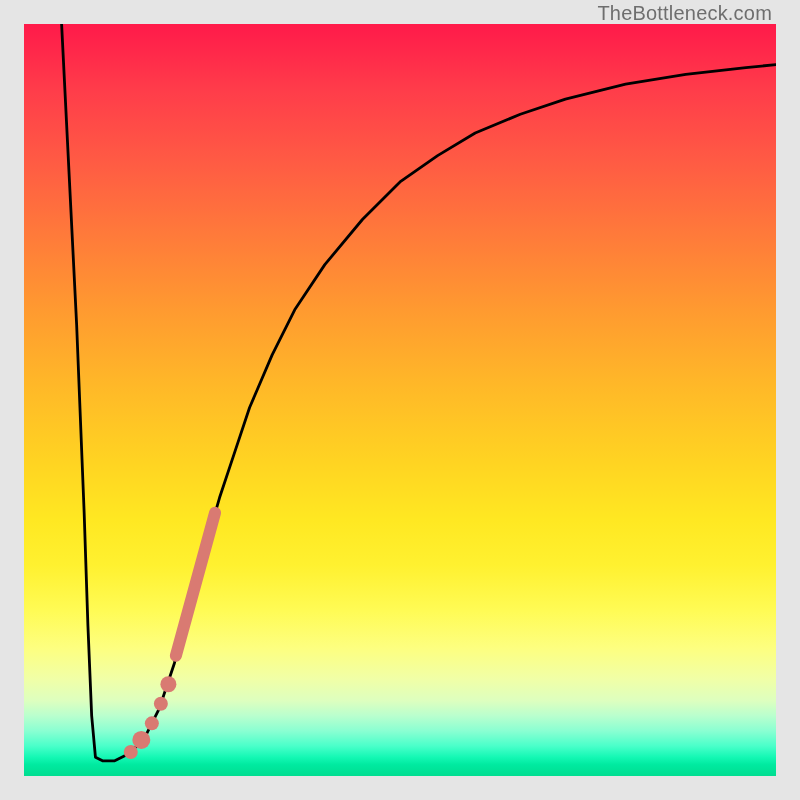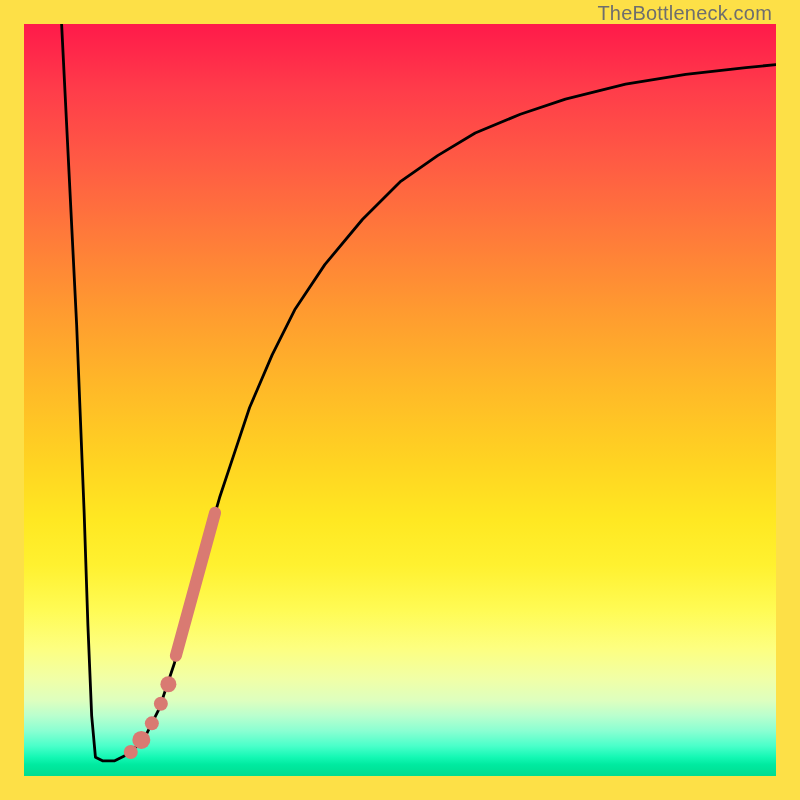--- a/index.html
+++ b/index.html
@@ -8,21 +8,21 @@
     width: 800px;
     height: 800px;
     overflow: hidden;
     background: #000;
     font-family: Arial, Helvetica, sans-serif;
   }
   .frame {
     position: absolute;
     top: 0; left: 0;
     width: 800px; height: 800px;
-    background: #fde047;
+    background: #e5e5e5;
   }
   .plot {
     position: absolute;
     top: 24px;
     left: 24px;
     width: 752px;
     height: 752px;
     overflow: hidden;
   }
   .gradient {

